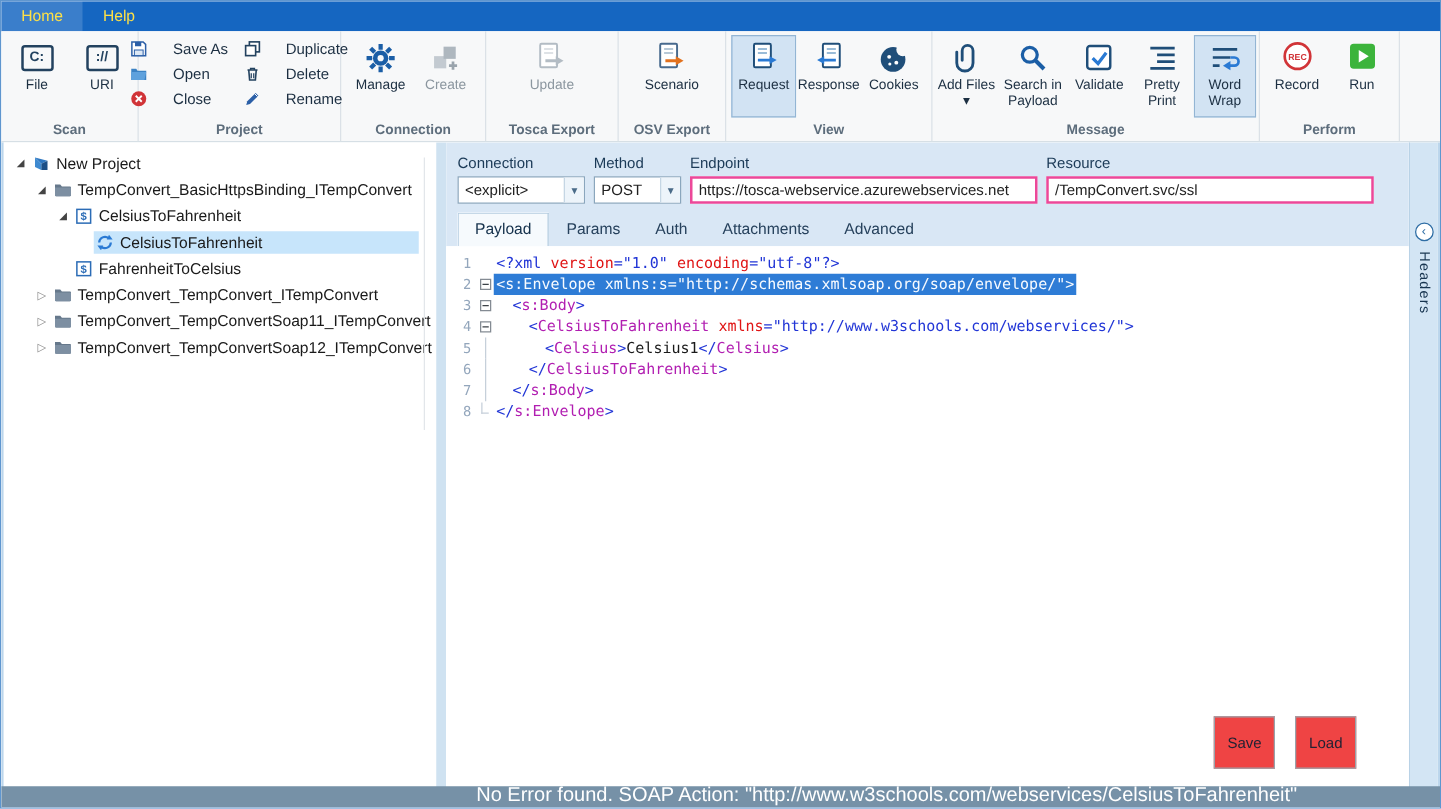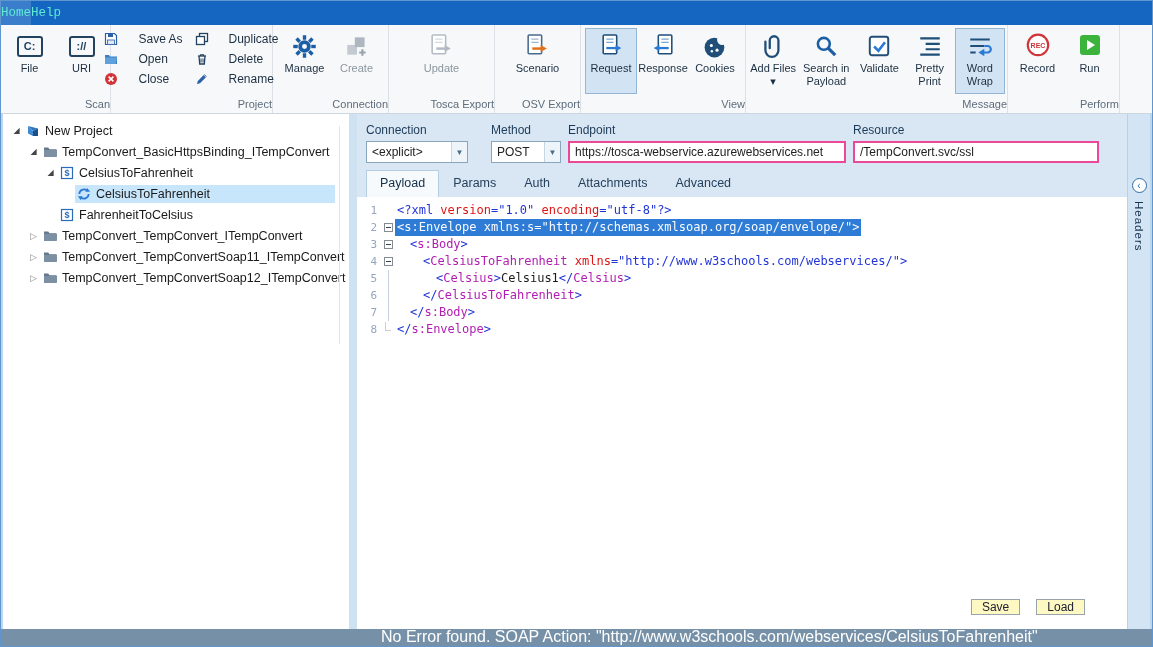--- a/index.html
+++ b/index.html
@@ -2,28 +2,28 @@
 <html><head>
 <meta charset="utf-8">
 <style>
   * { margin:0; padding:0; box-sizing:border-box; }
   html,body { background:#e8eef4; }
   body { font-family:"Liberation Sans", sans-serif; }
   .window { position:relative; width:1153px; height:647px; background:#fff; overflow:hidden; border:1px solid #5f96cf; }
 
   
   .titlebar { position:absolute; top:0; left:0; right:0; height:24px; background:#1566c1; display:flex; }
-  .mtab { color:#5eead4; font-size:12.5px; line-height:24px; padding:0 0; cursor:default;font-family:Liberation Mono, monospace; }
+  .mtab { color:#fde047; font-size:12.5px; line-height:24px; padding:0 16px; cursor:default; }
   .mtab.active { background:rgba(255,255,255,0.16); }
 
   
   .ribbon { position:absolute; top:24px; left:0; right:0; height:89px; background:#f7f8f9; border-bottom:1px solid #ccd6de; display:flex; }
   .rgroup { display:flex; flex-direction:column; border-right:1px solid #dbe1e7; padding-top:2px; }
   .rbtns { flex:1; display:flex; align-items:flex-start; justify-content:center; padding:1px 2px 0; }
-  .rglabel { text-align:right; font-size:11px; color:#5d6d7c; padding:1px 0 3px; white-space:nowrap; }
+  .rglabel { text-align:center; font-size:11px; color:#5d6d7c; padding:1px 0 3px; white-space:nowrap;font-weight:bold; }
   .bb { width:52px; min-height:66px; display:flex; flex-direction:column; align-items:center; padding-top:3px; text-align:center; cursor:default; }
   .bb .bicon { width:30px; height:30px; display:flex; align-items:center; justify-content:center; margin-bottom:1px; }
   .bb .bl { font-size:11px; color:#1c2f42; line-height:1.2; }
   .bb.sel { background:#d2e3f3; box-shadow:inset 0 0 0 1px #93b5d4; }
   .bb.disabled .bl { color:#8b969f; }
   .wide { width:58px; }
   .cbox { border:2px solid #23425f; border-radius:3px; width:26px; height:21px; font-weight:bold; color:#23425f; display:flex; align-items:center; justify-content:center; font-size:11px; }
   .smallcol { display:flex; flex-direction:column; gap:4px; padding:3px 6px 0; }
   .sb { display:flex; align-items:center; gap:20px; font-size:12px; color:#1c2f42; height:16px; cursor:default; white-space:nowrap; }
   .rfill { flex:1; border-right:none; }
@@ -44,42 +44,42 @@
   
   .rightpanel { flex:1; display:flex; flex-direction:column; background:#fff; position:relative; min-width:0; }
   .reqheader { background:#d9e7f5; padding:8px 8px 0 9px; }
   .frow { display:flex; gap:7px; }
   .fcol { display:flex; flex-direction:column; }
   .flabel { font-size:12px; color:#1b3a57; height:19px; line-height:17px; }
   .combo { display:flex; align-items:stretch; background:#fff; border:1px solid #8aa6bd; height:22px; font-size:12px; color:#222; cursor:default; }
   .combo-text { flex:1; padding:0 5px; line-height:20px; white-space:nowrap; overflow:hidden; }
   .combo-btn { width:16px; border-left:1px solid #c5d6e4; background:#edf4fa; color:#4a6b88; font-size:8px; display:flex; align-items:center; justify-content:center; }
   .tinput { height:22px; border:2px solid #ec4899; font-size:12px; padding:0 5px; color:#222; font-family:"Liberation Sans",sans-serif; width:100%; }
-  .w-conn { width:102px; } .w-meth { width:70px;margin-left:16px; } .w-endp { width:278px; } .w-res { flex:1; }
+  .w-conn { width:102px; } .w-meth { width:70px; } .w-endp { width:278px; } .w-res { flex:1; }
   .tabs { display:flex; margin-top:7px; }
   .tab { padding:6px 14px 7px; font-size:12.5px; color:#26415c; cursor:default; }
   .tab.active { background:#f6fafd; box-shadow:inset 1px 1px 0 #b5cde0, inset -1px 0 0 #b5cde0; color:#14304b; }
 
   
   .editor { flex:1; background:#fff; font-family:"DejaVu Sans Mono", monospace; font-size:12px; padding-top:5px; position:relative; overflow:hidden; }
   .erow { display:flex; height:17px; line-height:17px; align-items:center; }
   .eln { width:24px; flex:0 0 24px; text-align:right; color:#93a6bc; font-size:11px; padding-right:4px; }
   .efold { width:14px; flex:0 0 14px; display:flex; align-items:center; justify-content:center; height:100%; }
   .fbox { display:inline-block; width:9px; height:9px; border:1px solid #848b93; background:#fff; position:relative; }
   .fbox::after { content:""; position:absolute; left:1px; right:1px; top:3px; height:1px; background:#3c4248; }
   .fline { display:block; width:1px; height:100%; background:#c6d0da; }
   .fcorner { display:block; width:6px; height:9px; border-left:1px solid #c6d0da; border-bottom:1px solid #c6d0da; margin-bottom:6px; }
   .ecode { white-space:pre; display:inline-block; padding:0 2px; }
   .tk-br { color:#2135d6; } .tk-tag { color:#b11eb1; } .tk-attr { color:#e01414; }
   .tk-str { color:#2135d6; } .tk-decl { color:#2135d6; } .tk-text { color:#1a1a1a; }
   .erow.sel .ecode { background:#2e7cd6; }
   .erow.sel .ecode span { color:#f8fbff; }
 
   .btnrow { position:absolute; bottom:16px; right:42px; display:flex; gap:16px; }
-  .pbtn { min-width:36px; padding:0 10px; background:#fef9c3; border:1px solid #98a3ab; font-size:12px; color:#223; font-family:"Liberation Sans",sans-serif; cursor:default; }
+  .pbtn { min-width:36px; padding:13px 10px; background:#ef4444; border:1px solid #98a3ab; font-size:12px; color:#223; font-family:"Liberation Sans",sans-serif; cursor:default; }
 
   
   .headstrip { width:23px; background:#d3e5f4; border-left:1px solid #b9d2e6; display:flex; flex-direction:column; align-items:center; }
   .hcircle { width:15px; height:15px; border-radius:50%; border:1px solid #2e6da4; color:#2e6da4; background:#fff; font-size:10px; line-height:13px; text-align:center; margin-top:64px; cursor:default; }
   .hvlabel { writing-mode:vertical-rl; font-size:11.5px; color:#17344f; margin-top:8px; letter-spacing:1px; }
 
   
   .statusbar { position:absolute; bottom:0; left:0; right:0; height:17px; background:#7691a7; color:#fff; font-size:16px; line-height:16px; padding-left:380px; white-space:nowrap; }
 
   svg { display:block; }

